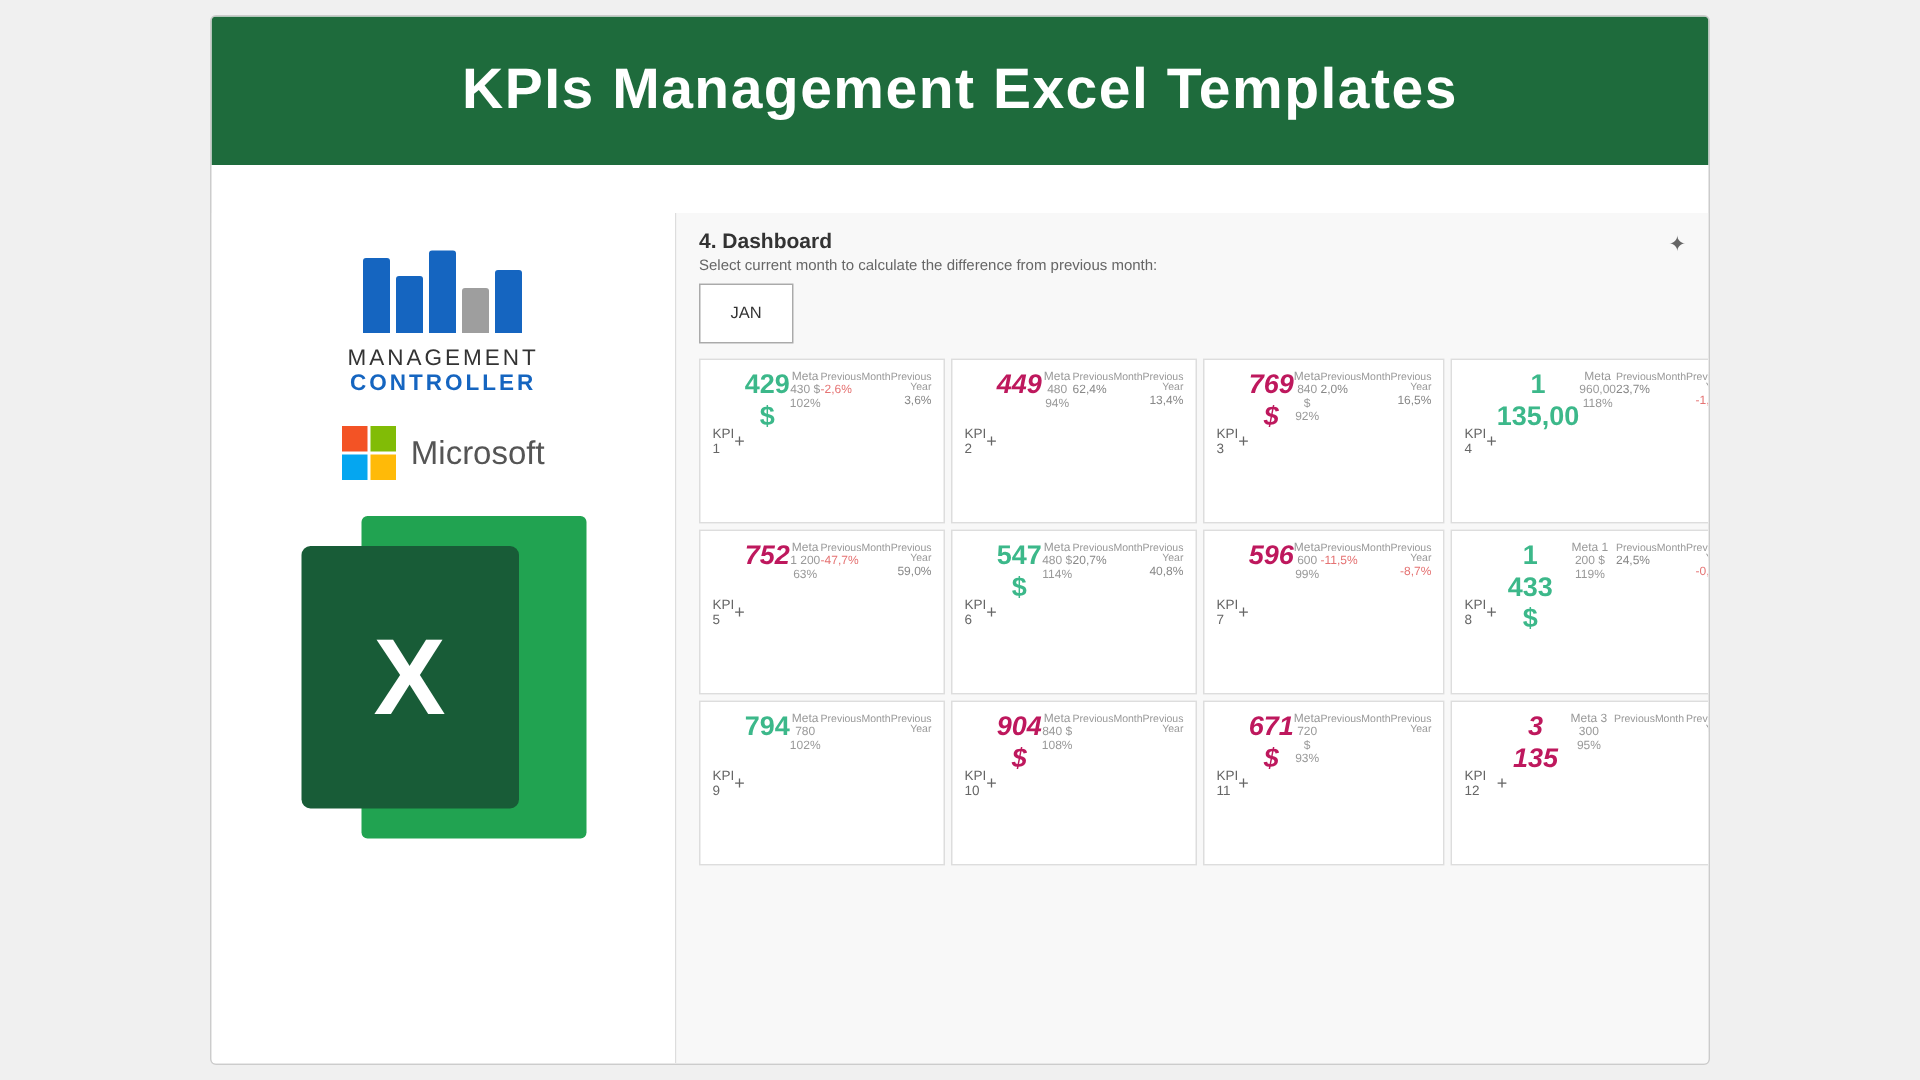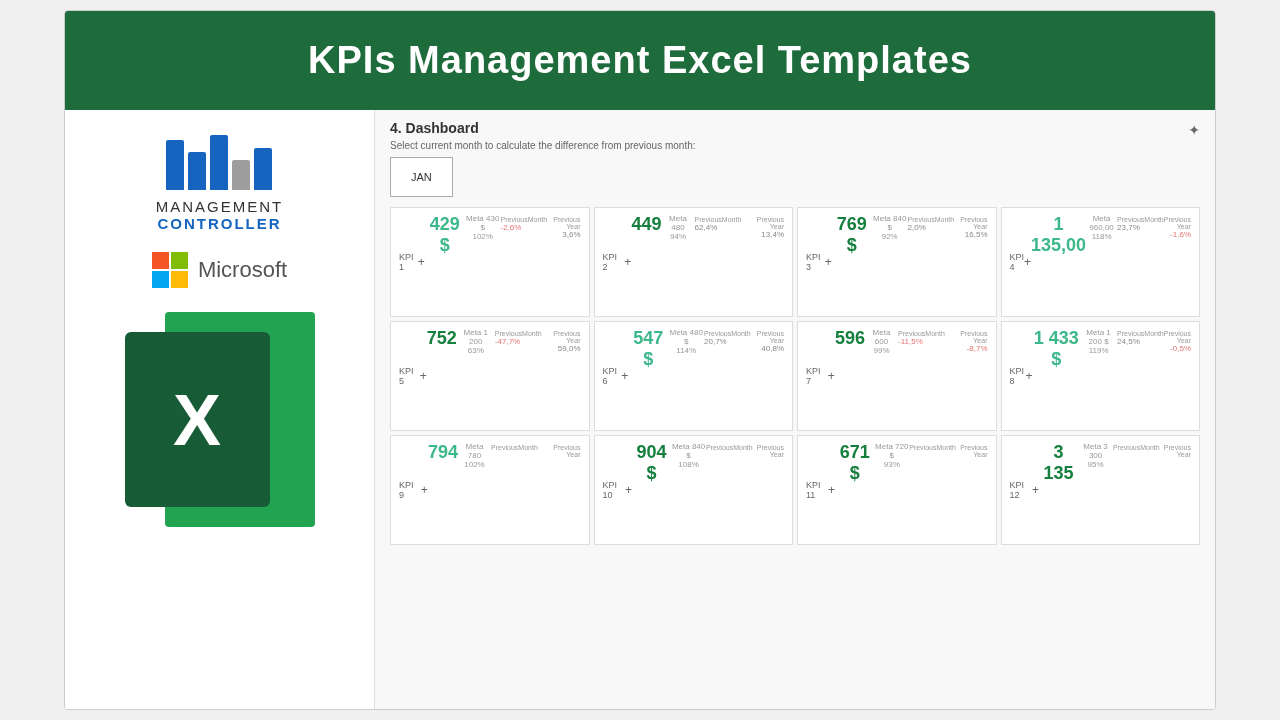--- a/index.html
+++ b/index.html
@@ -5,29 +5,30 @@
     * { margin: 0; padding: 0; box-sizing: border-box; }
     body {
       width: 1280px;
       height: 720px;
       overflow: hidden;
       font-family: Arial, sans-serif;
       background: #f0f0f0;
     }
 
     .outer-frame {
-      width: 1152px;
+      width: 1000px;
       height: 700px;
       margin: 10px auto;
       background: white;
       border: 1px solid #ccc;
       border-radius: 4px;
       overflow: hidden;
       display: flex;
       flex-direction: column;
+      gap: 32px;
     }
 
     
     .header-banner {
       background: #1e6b3c;
       width: 100%;
       padding: 28px 20px;
       text-align: center;
     }
 
@@ -235,21 +236,21 @@
     }
 
     .kpi-value {
       text-align: center;
       font-size: 18px;
       font-weight: bold;
       color: #3cb88a;
       margin-bottom: 1px;
     }
 
-    .kpi-value.red { color: #15803d; }
+    .kpi-value.red { color: #be185d; font-style: italic; }
 
     .kpi-meta {
       text-align: center;
       font-size: 8px;
       color: #999;
       margin-bottom: 4px;
     }
 
     .kpi-chart {
       flex: 1;

